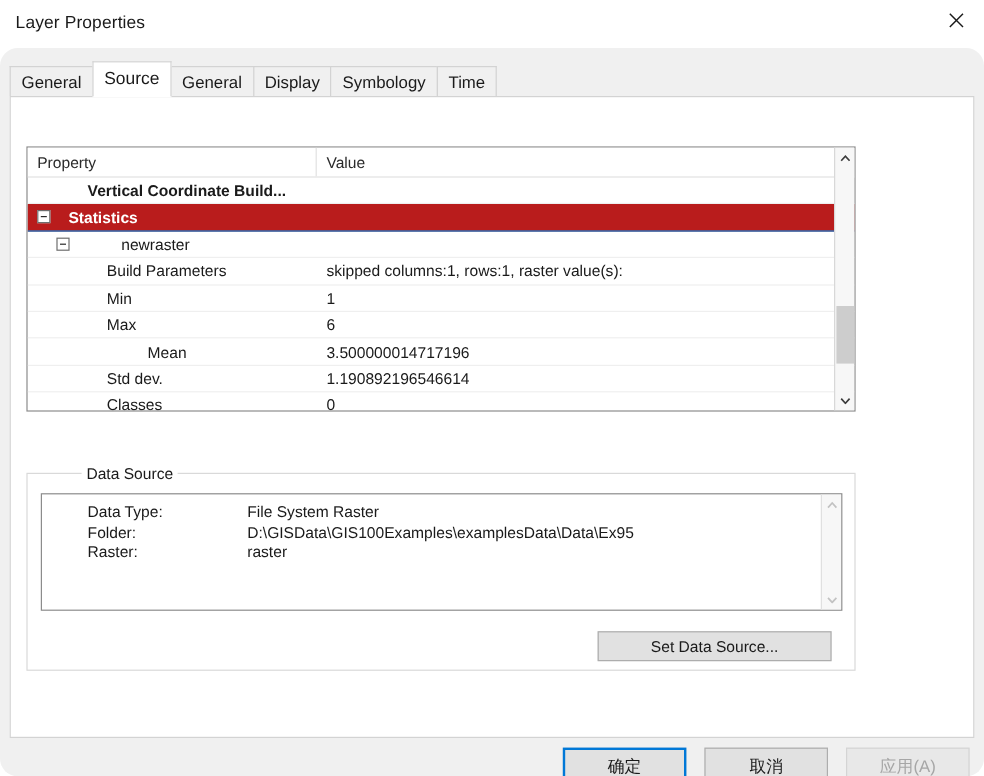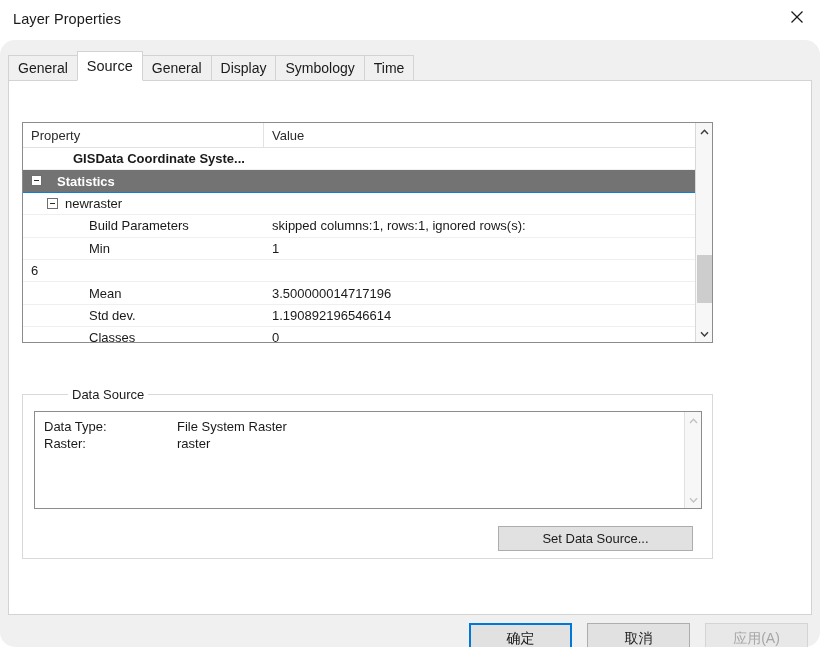--- a/index.html
+++ b/index.html
@@ -150,21 +150,21 @@
     flex: 1;
     height: 100%;
     display: flex;
     align-items: center;
     box-sizing: border-box;
     padding-left: 8px;
     white-space: nowrap;
     overflow: hidden;
   }
   .grow.selected {
-    background: #737373;
+    background: #b91c1c;
     color: #ffffff;
     border-bottom: 1px solid #0f7fd4;
   }
   .grow.selected .c-prop { font-weight: bold; }
   .label-txt { white-space: nowrap; }
   .bold { font-weight: bold; }
 
   
   .expander {
     width: 11px; height: 11px;
@@ -235,21 +235,21 @@
     overflow: hidden;
   }
   .ds-lines {
     position: absolute;
     left: 9px; top: 7px;
     font-size: 13px;
     line-height: 16.5px;
     color: #1a1a1a;
   }
   .ds-line { display: flex; }
-  .ds-key { width: 133px; flex: none; white-space: nowrap; }
+  .ds-key { width: 133px; flex: none; white-space: nowrap; margin-left: 29px; }
   .ds-val { white-space: nowrap; }
 
   .ds-scroll {
     position: absolute;
     right: 0; top: 0;
     width: 17px; height: 100%;
     background: #f7f7f7;
     border-left: 1px solid #e0e0e0;
     box-sizing: border-box;
   }
@@ -336,56 +336,59 @@
     <div class="tabpanel">
 
       <div class="grid-wrap">
         <div class="grid-header">
           <div class="hcell prop">Property</div>
           <div class="hcell val">Value</div>
         </div>
         <div class="grid-rows" id="gridrows">
             <div class="grow">
               <div class="c-prop">
-                <span class="label-txt bold" style="margin-left: 50px;">GISData Coordinate Syste...</span>
+                <span class="label-txt bold" style="margin-left: 50px;">Vertical Coordinate Build...</span>
               </div>
               <div class="c-val"></div>
             </div>
             <div class="grow selected">
               <div class="c-prop">
                 <div class="expander" style="position: absolute; left: 8px; top: 5px;"></div>
                 <span class="label-txt bold" style="margin-left: 34px;">Statistics</span>
               </div>
               <div class="c-val"></div>
             </div>
             <div class="grow">
               <div class="c-prop">
                 <div class="expander" style="position: absolute; left: 24px; top: 5px;"></div>
-                <span class="label-txt" style="margin-left: 42px;">newraster</span>
+                <span class="label-txt" style="margin-left: 78px;">newraster</span>
               </div>
               <div class="c-val"></div>
             </div>
             <div class="grow">
               <div class="c-prop">
                 <span class="label-txt" style="margin-left: 66px;">Build Parameters</span>
               </div>
-              <div class="c-val">skipped columns:1, rows:1, ignored rows(s):</div>
+              <div class="c-val">skipped columns:1, rows:1, raster value(s):</div>
             </div>
             <div class="grow">
               <div class="c-prop">
                 <span class="label-txt" style="margin-left: 66px;">Min</span>
               </div>
               <div class="c-val">1</div>
             </div>
             <div class="grow">
+              <div class="c-prop">
+                <span class="label-txt" style="margin-left: 66px;">Max</span>
+              </div>
               <div class="c-val">6</div>
             </div>
             <div class="grow">
               <div class="c-prop">
-                <span class="label-txt" style="margin-left: 66px;">Mean</span>
+                <span class="label-txt" style="margin-left: 100px;">Mean</span>
               </div>
               <div class="c-val">3.500000014717196</div>
             </div>
             <div class="grow">
               <div class="c-prop">
                 <span class="label-txt" style="margin-left: 66px;">Std dev.</span>
               </div>
               <div class="c-val">1.190892196546614</div>
             </div>
             <div class="grow">
@@ -414,20 +417,22 @@
       <div class="groupbox">
         <div class="group-title">Data Source</div>
 
         <div class="ds-box">
           <div class="ds-lines" id="dslines">
               <div class="ds-line">
                 <span class="ds-key">Data Type:</span>
                 <span class="ds-val">File System Raster</span>
               </div>
               <div class="ds-line">
+                <span class="ds-key">Folder:</span>
+                <span class="ds-val">D:\GISData\GIS100Examples\examplesData\Data\Ex95</span>
               </div>
               <div class="ds-line">
                 <span class="ds-key">Raster:</span>
                 <span class="ds-val">raster</span>
               </div>
             </div>
           <div class="ds-scroll">
             <div class="vs-btn top">
               <svg class="chev" viewBox="0 0 9 6">
                   <polyline points="1,5 4.5,1.2 8,5" fill="none" stroke="#c2c2c2" stroke-width="1.4"></polyline>

